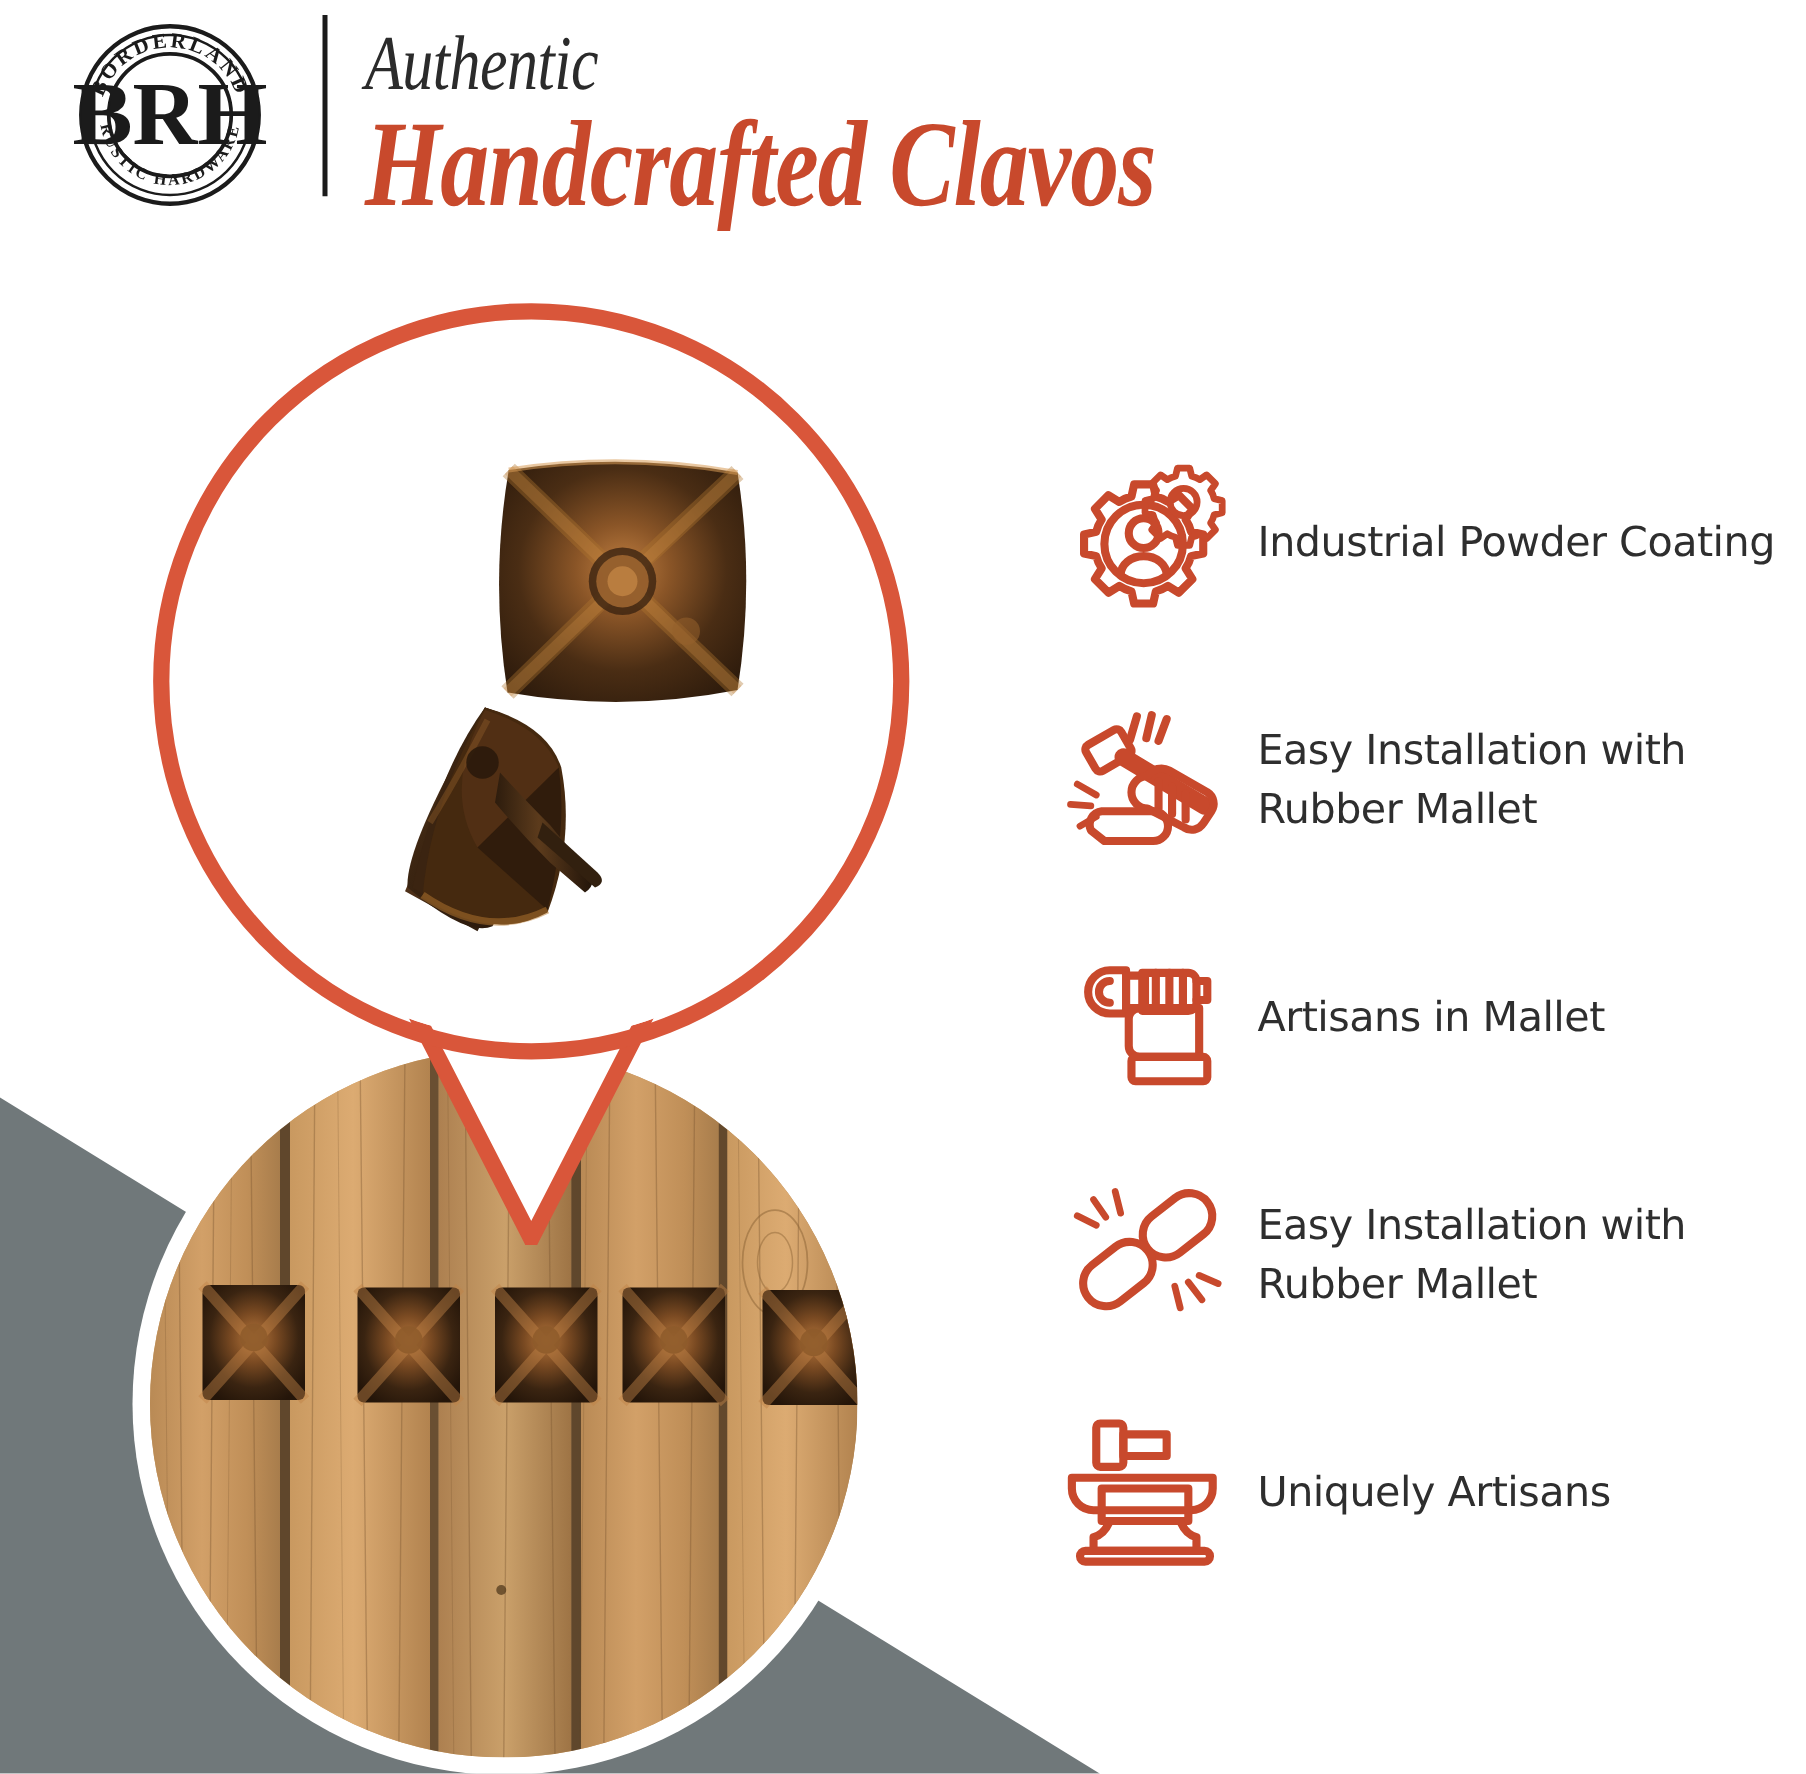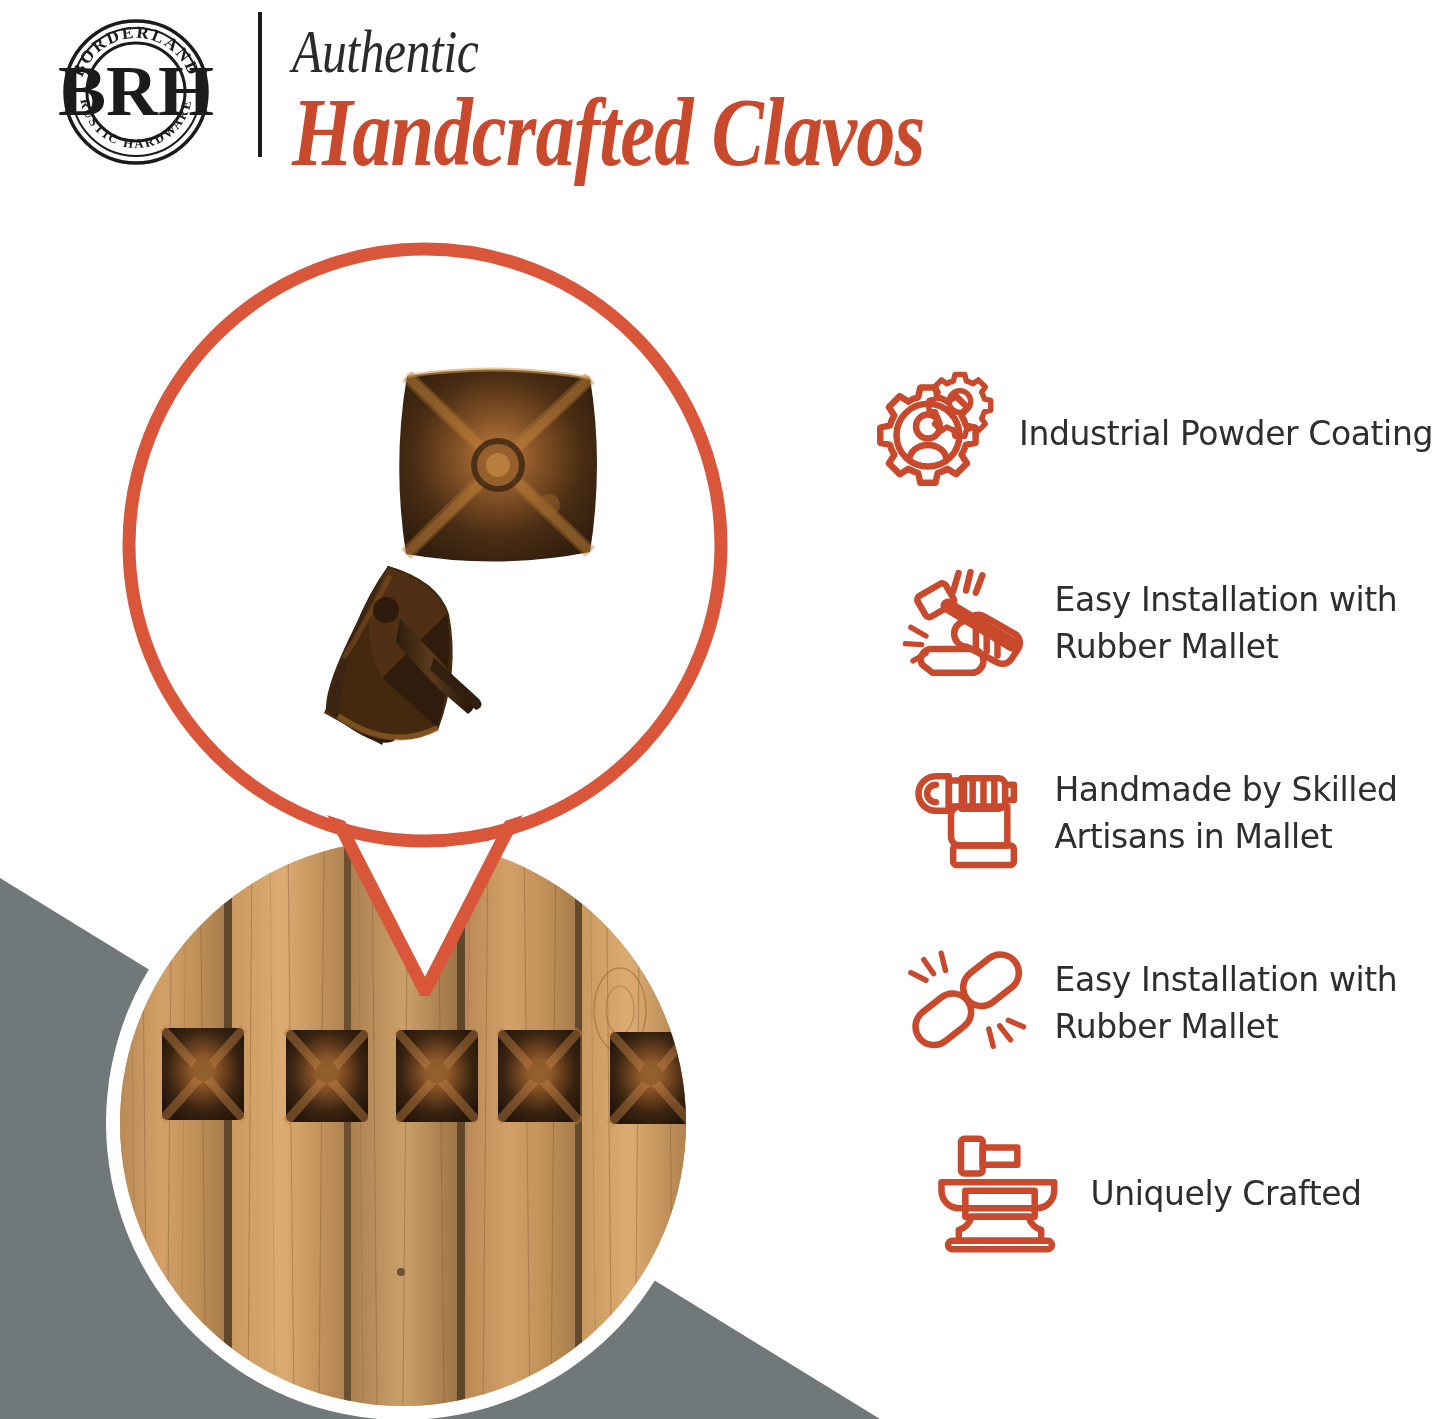--- a/index.html
+++ b/index.html
@@ -112,21 +112,20 @@
     position: absolute;
     left: 836px; top: 358px;
     width: 610px;
     z-index: 6;
   }
   .feature-row {
     display: flex;
     align-items: center;
     height: 150px;
     margin-bottom: 40px;
-    justify-content: center;
   }
   .feature-row:last-child { margin-bottom: 0; }
   .feature-icon {
     width: 160px;
     min-width: 160px;
     height: 145px;
     display: flex;
     align-items: center;
     justify-content: center;
   }
@@ -413,21 +412,20 @@
 
             <path d="M98 34 h8 v14 h-8"></path>
 
             <path d="M56 54 h44 v36 h-44 a8 8 0 0 1 -8-8 v-20 a8 8 0 0 1 8-8 Z"></path>
 
             <rect x="50" y="90" width="56" height="18" rx="3"></rect>
           </g>
         </svg>
       </div>
       <div class="feature-text">
-        <span>Handmade by Skilled</span>
         <span>Artisans in Mallet</span>
       </div>
     </div>
 
     <div class="feature-row">
       <div class="feature-icon">
         <svg viewBox="0 0 120 120" width="130" height="130">
           <g fill="none" stroke="#c8492c" stroke-width="6" stroke-linejoin="round" stroke-linecap="round">
 
             <rect x="56" y="22" width="56" height="34" rx="17" transform="rotate(-38 84 39)"></rect>
@@ -459,18 +457,18 @@
 
             <path d="M28 58 h64 v24 h-64 Z"></path>
 
             <path d="M34 82 q-4 10 -12 12 v10 h76 v-10 q-8 -2 -12 -12 Z"></path>
 
             <rect x="12" y="104" width="96" height="8" rx="4"></rect>
           </g>
         </svg>
       </div>
       <div class="feature-text">
-        <span>Uniquely Crafted</span>
+        <span>Uniquely Artisans</span>
       </div>
     </div>
 
   </div>
 </div>
 
 </body></html>

